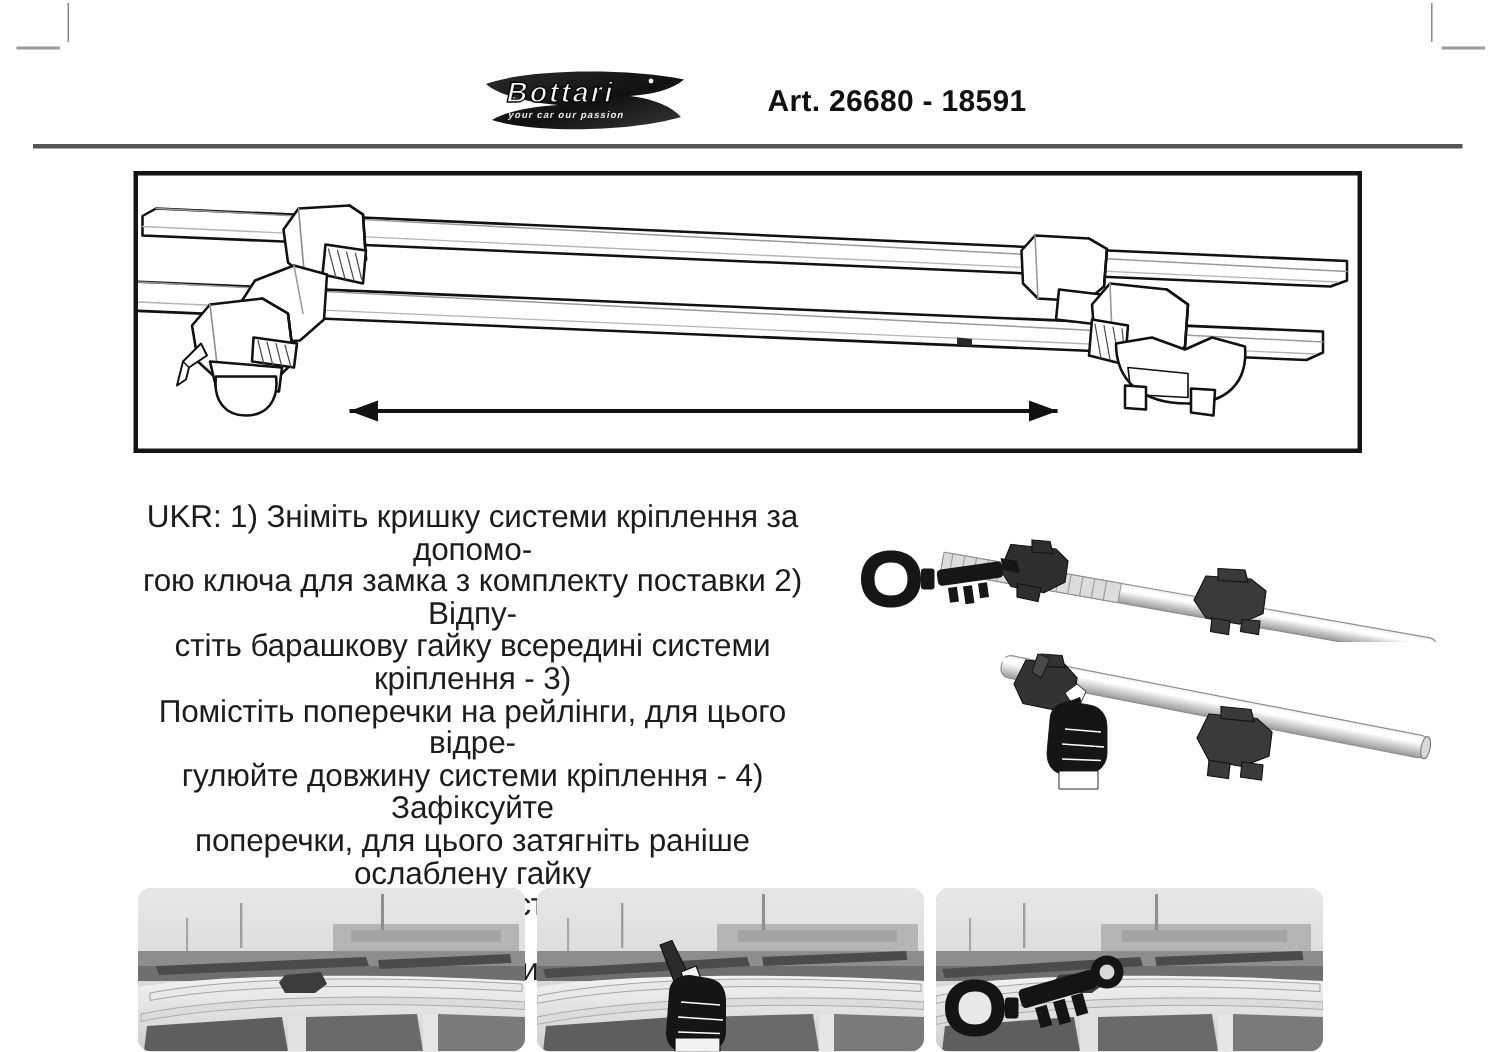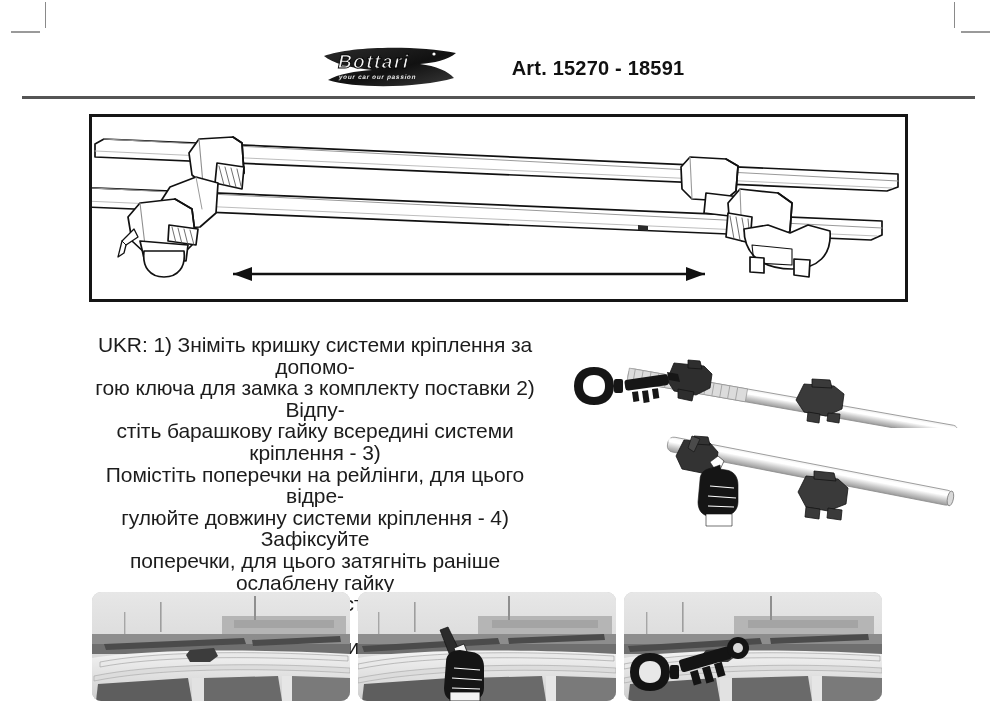--- a/index.html
+++ b/index.html
@@ -174,21 +174,21 @@
         </g>
 
         <g transform="skewX(-12)">
           <text x="30" y="35" font-family="'Liberation Sans',sans-serif" font-size="6.4" font-weight="bold" letter-spacing="0.7" fill="#e8e8e8">your car our passion</text>
         </g>
 
         <circle cx="118" cy="10" r="1.6" fill="#ffffff"></circle>
       </svg>
     </div>
 
-    <div class="art-code">Art. 15270 - 18591</div>
+    <div class="art-code">Art. 26680 - 18591</div>
   </div>
 
   <div class="header-rule"></div>
 
   <div class="diagram-box">
     <svg width="813" height="182" viewBox="0 0 813 182" xmlns="http://www.w3.org/2000/svg">
       <g fill="#ffffff" stroke="#111111" stroke-width="1.7" stroke-linejoin="round" stroke-linecap="round">
 
         <path d="M3 27 L12 22 L806 57 L806 70 L795 74 L3 40 Z"></path>
         <path d="M12 22 L806 64" stroke-width="1" stroke="#9a9a9a"></path>

